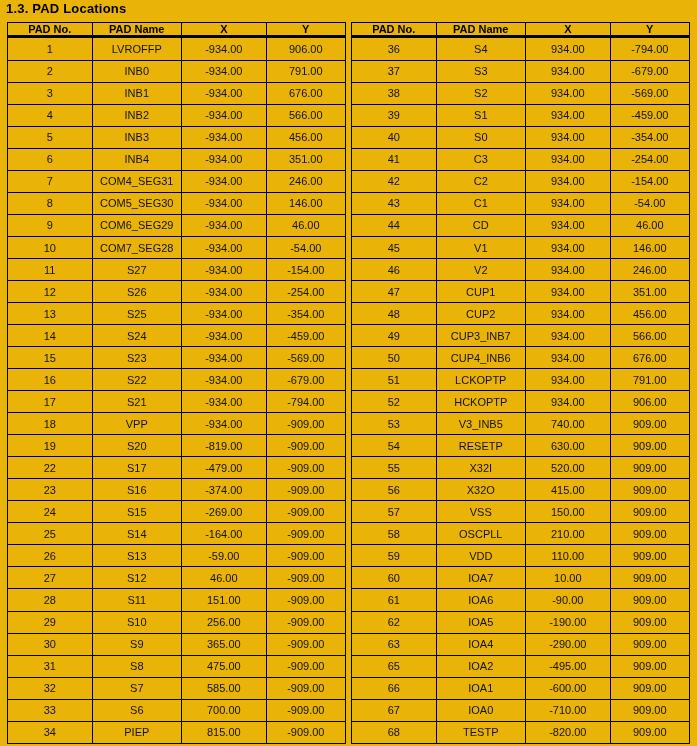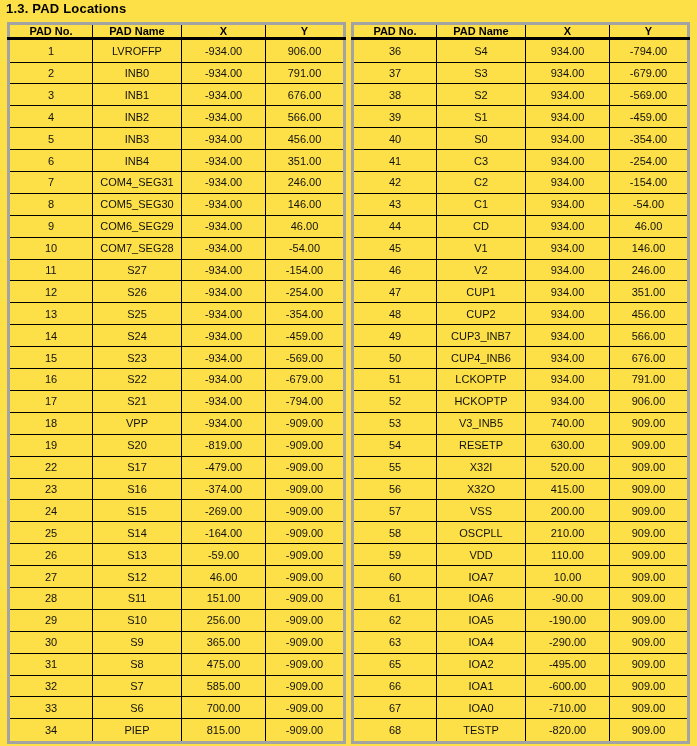--- a/index.html
+++ b/index.html
@@ -4,21 +4,21 @@
 <style>
   html, body {
     margin: 0;
     padding: 0;
     background: #ffffff;
   }
   .page {
     position: relative;
     width: 697px;
     height: 746px;
-    background: #fde047;
+    background: #eab308;
     font-family: "Liberation Sans", sans-serif;
     color: #000000;
     overflow: hidden;
   }
   .title {
     position: absolute;
     left: 6px;
     top: 1px;
     font-size: 13px;
     font-weight: bold;
@@ -32,21 +32,21 @@
     top: 22px;
     bottom: 2px;
     display: flex;
     gap: 5px;
   }
   table.pad-table {
     flex: 1 1 0;
     height: 100%;
     border-collapse: collapse;
     table-layout: fixed;
-    border: 3px solid #a3a3a3;
+    border: 1px solid #a3a3a3;
   }
   table.pad-table th,
   table.pad-table td {
     border: 1px solid #000000;
     font-size: 11px;
     text-align: center;
     vertical-align: middle;
     padding: 0 2px;
     overflow: hidden;
     white-space: nowrap;
@@ -419,21 +419,21 @@
           </tr>
           <tr>
             <td>56</td>
             <td>X32O</td>
             <td>415.00</td>
             <td>909.00</td>
           </tr>
           <tr>
             <td>57</td>
             <td>VSS</td>
-            <td>200.00</td>
+            <td>150.00</td>
             <td>909.00</td>
           </tr>
           <tr>
             <td>58</td>
             <td>OSCPLL</td>
             <td>210.00</td>
             <td>909.00</td>
           </tr>
           <tr>
             <td>59</td>

